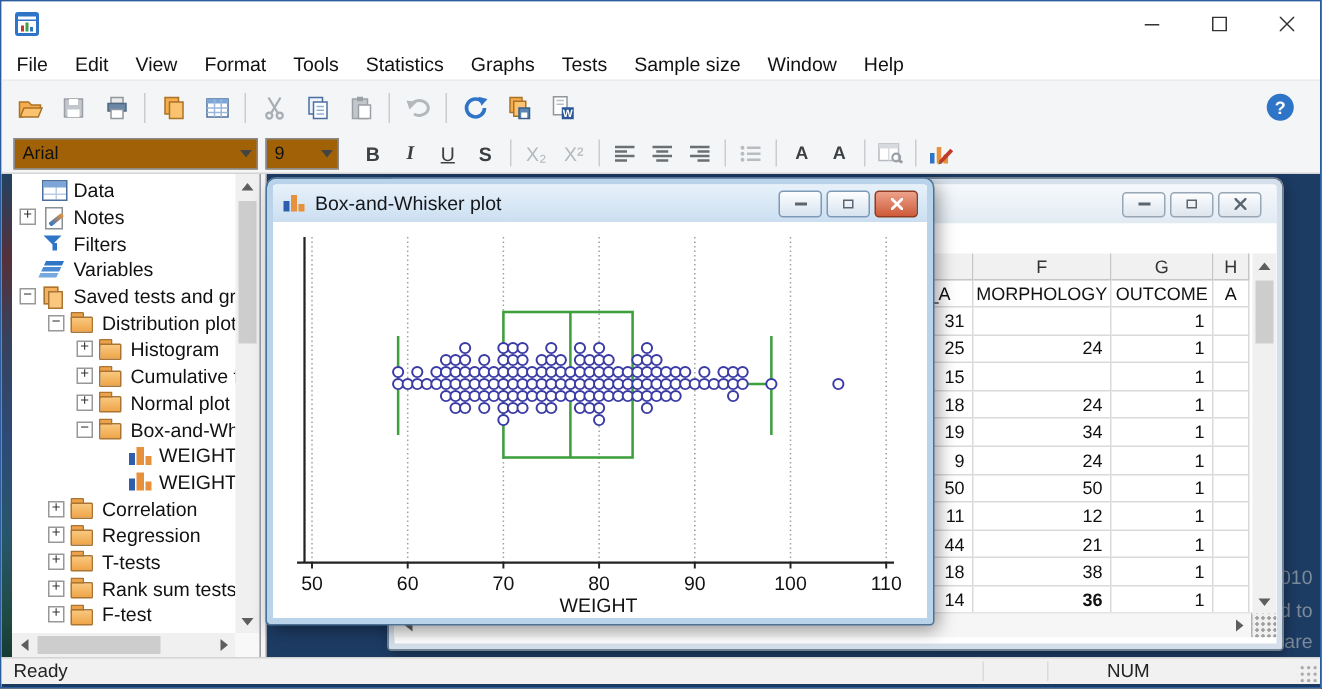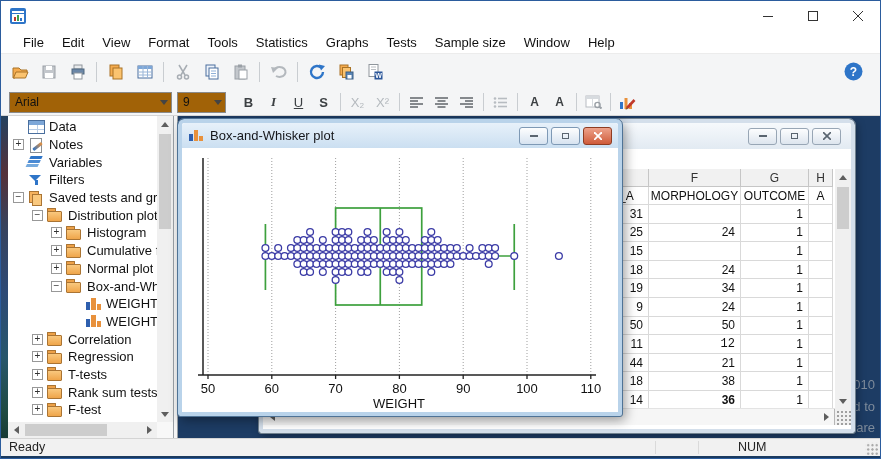--- a/index.html
+++ b/index.html
@@ -6,21 +6,21 @@
   .app{position:relative;width:881px;height:459px;margin:0 auto;background:#fff;
        font-family:"Liberation Sans",sans-serif;border:1px solid #2b5c9d;box-sizing:border-box;
        overflow:hidden;cursor:default;user-select:none}
   
   .titlebar{height:30px;display:flex;align-items:center;background:#fff}
   .tb-icon{margin-left:9px;flex:none}
   .tb-text{margin-left:8px;font-size:13px;color:#111}
   .tb-controls{margin-left:auto;display:flex;height:100%}
   .tb-ctl{width:45px;height:100%;display:flex;align-items:center;justify-content:center}
   
-  .menubar{height:22px;display:flex;align-items:center;background:#fff;font-size:13px;color:#111;padding-left:13px}
+  .menubar{height:22px;display:flex;align-items:center;background:#fff;font-size:13px;color:#111;padding-left:1px}
   .menu-item{padding:2px 9px}
   
   .toolbar{height:36px;background:#f4f5f6;border-top:1px solid #ececec;display:flex;align-items:center;box-sizing:border-box;padding-left:4px}
   .tbtn{width:29px;height:26px;display:flex;align-items:center;justify-content:center}
   .tsep{width:1px;height:20px;background:#c9cdd1;margin:0 4px}
   .thelp{margin-left:auto;margin-right:12px}
   
   .fontbar{height:27px;background:#f4f5f6;border-bottom:1px solid #d5d5d5;display:flex;align-items:center;box-sizing:border-box;padding-left:8px}
   .combo{height:21px;background:#a16207;border:1px solid #8a8a8a;display:flex;align-items:center;font-size:12px;color:#111;box-sizing:border-box}
   .combo-font{width:163px;margin-right:5px}
@@ -392,27 +392,27 @@
             <span class="ti ti-table"></span>
             <span class="tlabel">Data</span>
           </div>
           <div class="trow" style="padding-left: 5px;">
             <span class="texp">+</span>
             <span class="ti ti-notes"></span>
             <span class="tlabel">Notes</span>
           </div>
           <div class="trow" style="padding-left: 5px;">
             <span class="texp hid"></span>
+            <span class="ti ti-filter"></span>
+            <span class="tlabel">Filters</span>
+          </div>
+          <div class="trow" style="padding-left: 5px;">
+            <span class="texp hid"></span>
             <span class="ti ti-layers"></span>
             <span class="tlabel">Variables</span>
-          </div>
-          <div class="trow" style="padding-left: 5px;">
-            <span class="texp hid"></span>
-            <span class="ti ti-filter"></span>
-            <span class="tlabel">Filters</span>
           </div>
           <div class="trow" style="padding-left: 5px;">
             <span class="texp">−</span>
             <span class="ti ti-pages"></span>
             <span class="tlabel">Saved tests and grap</span>
           </div>
           <div class="trow" style="padding-left: 24px;">
             <span class="texp">−</span>
             <span class="ti ti-folder"></span>
             <span class="tlabel">Distribution plot</span>
@@ -562,21 +562,21 @@
               <div class="sh-cell" style="width: 24px;"></div>
             </div>
             <div class="sh-row">
               <div class="sh-cell" style="width: 62px;">50</div>
               <div class="sh-cell" style="width: 92px;">50</div>
               <div class="sh-cell" style="width: 68px;">1</div>
               <div class="sh-cell" style="width: 24px;"></div>
             </div>
             <div class="sh-row">
               <div class="sh-cell" style="width: 62px;">11</div>
-              <div class="sh-cell" style="width: 92px; font-family: Liberation Mono, monospace;">12</div>
+              <div class="sh-cell" style="width: 92px;">12</div>
               <div class="sh-cell" style="width: 68px;">1</div>
               <div class="sh-cell" style="width: 24px;"></div>
             </div>
             <div class="sh-row">
               <div class="sh-cell" style="width: 62px;">44</div>
               <div class="sh-cell" style="width: 92px;">21</div>
               <div class="sh-cell" style="width: 68px;">1</div>
               <div class="sh-cell" style="width: 24px;"></div>
             </div>
             <div class="sh-row">

